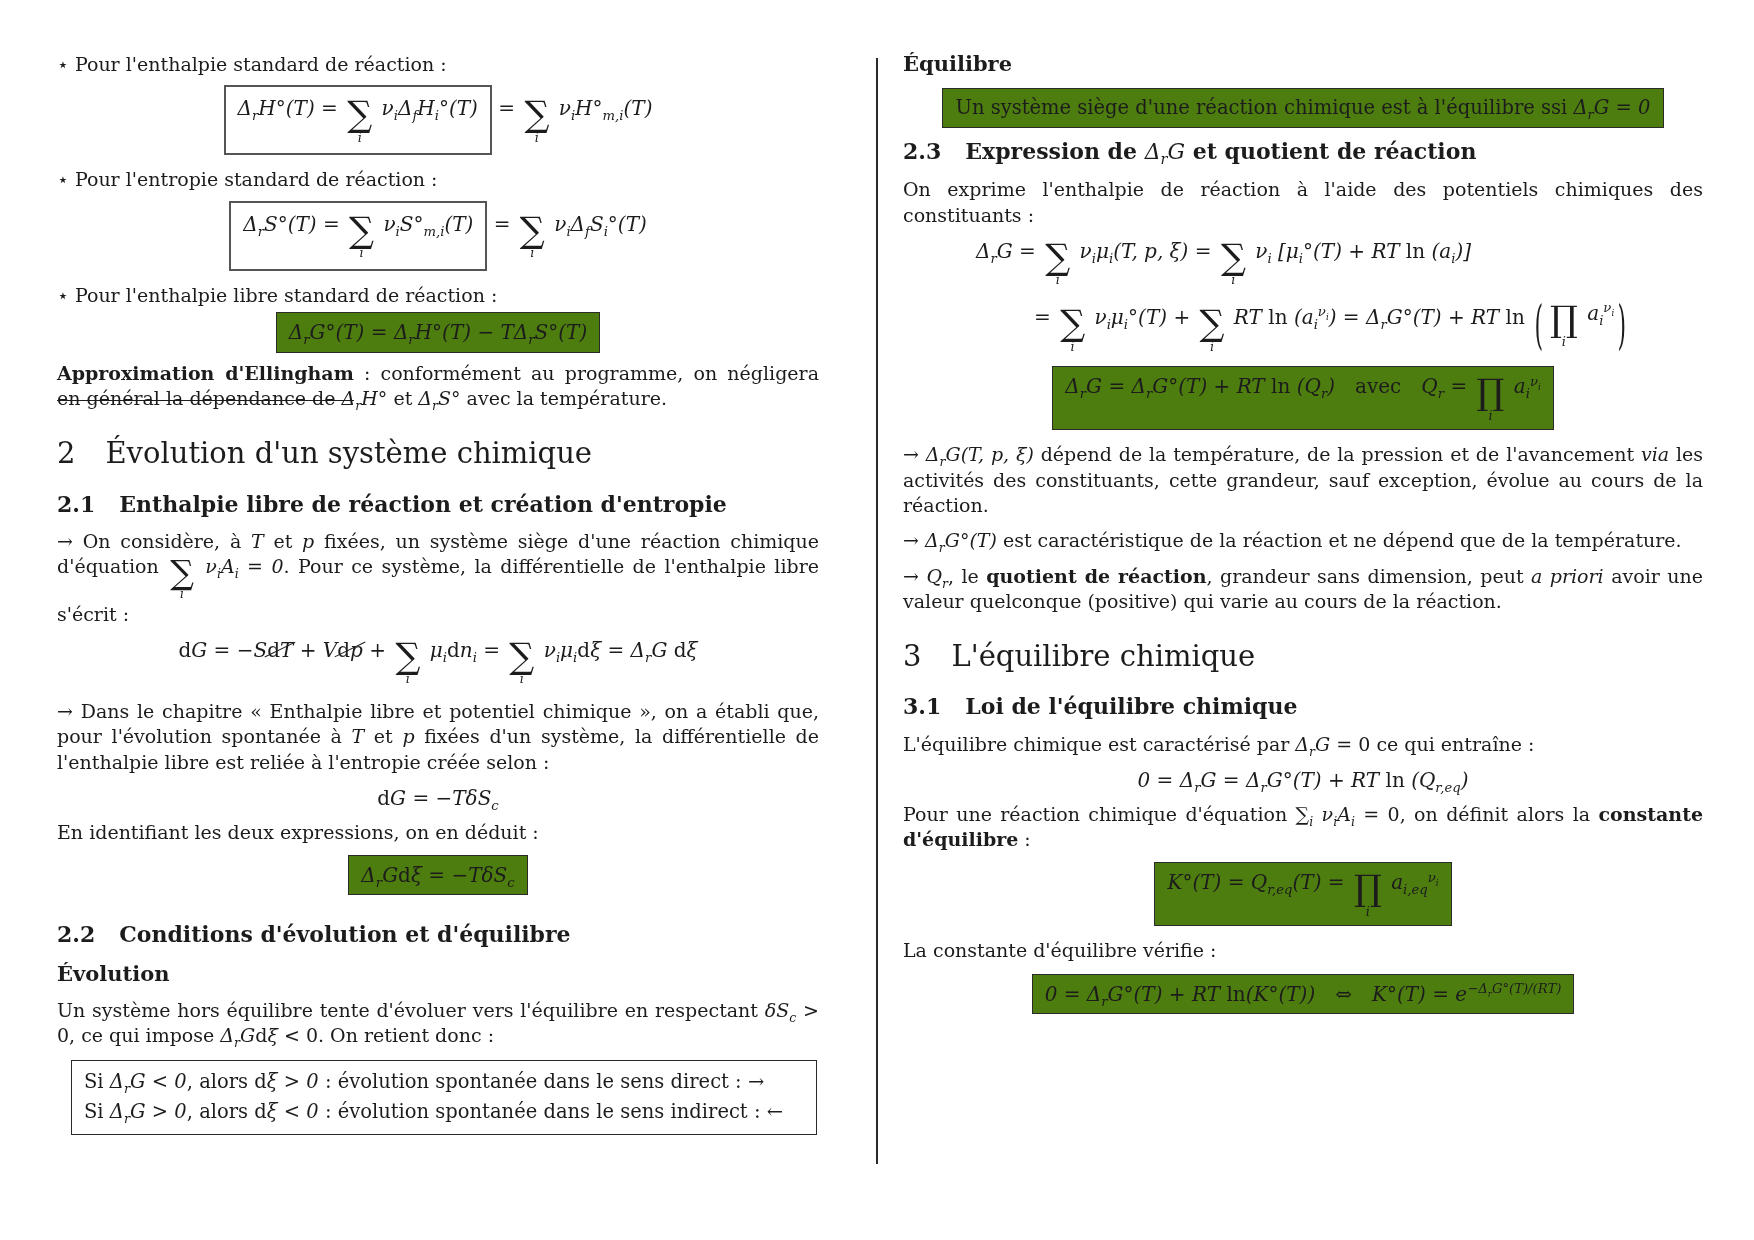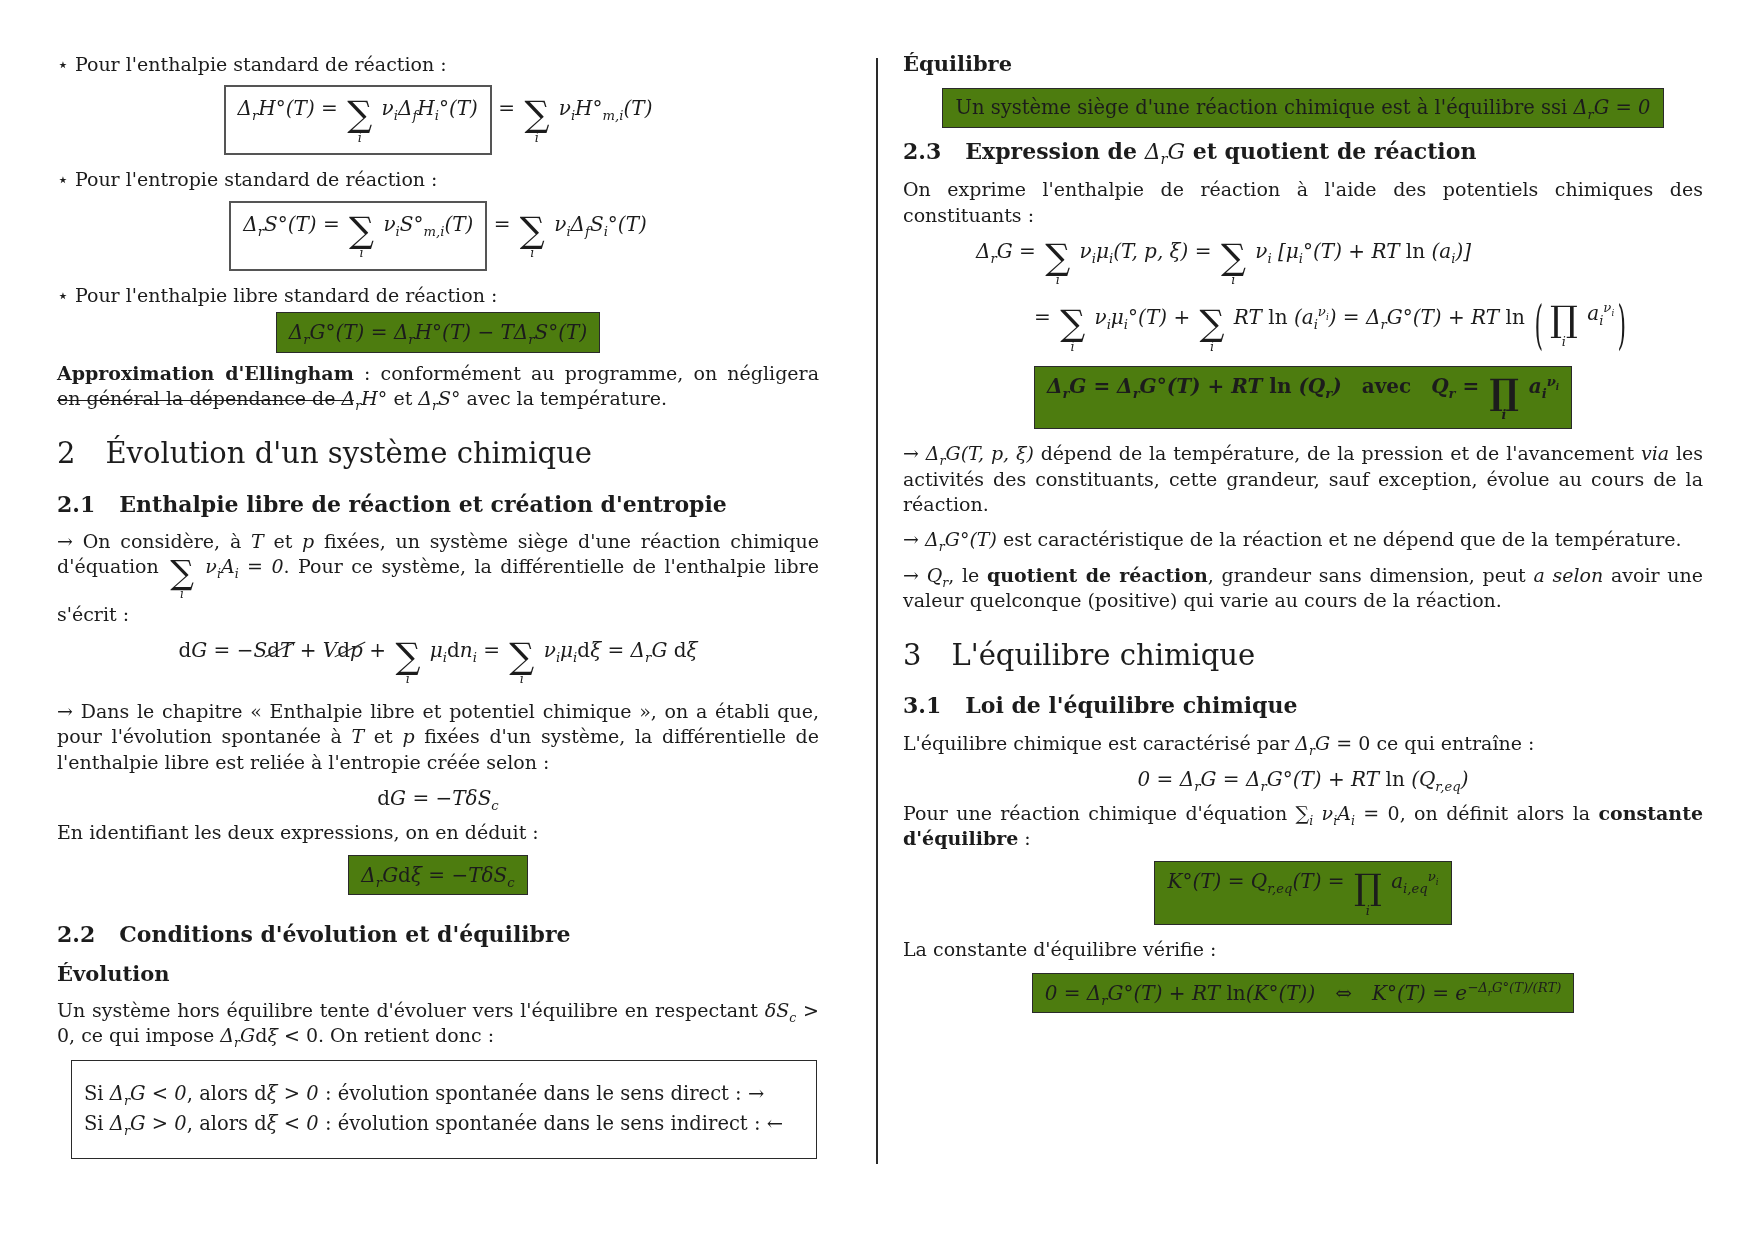--- a/index.html
+++ b/index.html
@@ -30,21 +30,21 @@
   .pgroup{display:inline-flex;align-items:center;vertical-align:-0.4em;}
   .bigparen{font-style:normal;display:inline-block;transform:scaleY(2.6) scaleX(1.1);margin:0 4px;line-height:1;}
   .cancel{position:relative;display:inline-block;}
   .cancel::after{content:"";position:absolute;left:-4px;right:-4px;top:46%;border-top:1.6px solid #1c1c1c;transform:rotate(-26deg);}
 
   
   .eq{text-align:center;font-size:20px;margin:8px 0 12px 0;}
   .eq-tight{margin:4px 0 8px 0;}
   .eqbox{display:inline-block;border:2px solid #555;padding:8px 12px;background:#fff;}
   .eqbox-dark{display:inline-block;border:1.5px solid #2a2a2a;padding:6px 12px;background:#4d7c0f;}
-  .rulebox{border:1.7px solid #2a2a2a;padding:18px 12px;margin:12px 2px 0 14px;line-height:1.55;font-size:19.5px;}
+  .rulebox{border:1.7px solid #2a2a2a;padding:6px 12px;margin:12px 2px 0 14px;line-height:1.55;font-size:19.5px;}
   .align{display:inline-block;text-align:left;}
   .align .ln2{margin-left:58px;margin-top:12px;}
 
   
   .h2{font-size:29px;font-weight:normal;margin:26px 0 16px 0;line-height:1.15;}
   .h2 .num{margin-right:30px;}
   .h3{font-size:22px;font-weight:bold;margin:20px 0 12px 0;line-height:1.2;}
   .h3 .num{margin-right:24px;}
   .h3 .it{font-weight:normal;text-align:center;}
   .h4{font-size:21px;font-weight:bold;margin:0 0 10px 0;}
@@ -150,28 +150,28 @@
               <span class="bigparen">(</span>
               <span><span class="bigop">
                   <span class="op">∏</span>
                   <span class="lim"><span>i</span></span>
                 </span> a<sub><span>i</span></sub><sup><span>ν<sub><span>i</span></sub></span></sup></span>
               <span class="bigparen">)</span>
             </span></div>
       </div>
     </div>
 
-    <div class="eq math" style="font-weight:bold;"><span class="eqbox-dark">Δ<sub><span>r</span></sub>G = Δ<sub><span>r</span></sub>G°(T) + RT <span class="rm"><span>ln</span></span> (Q<sub><span>r</span></sub>)<span class="txt"><span> avec </span></span>Q<sub><span>r</span></sub> = <span class="bigop">
+    <div class="eq math" style=""><span class="eqbox-dark">Δ<sub><span>r</span></sub>G = Δ<sub><span>r</span></sub>G°(T) + RT <span class="rm"><span>ln</span></span> (Q<sub><span>r</span></sub>)<span class="txt"><span> avec </span></span>Q<sub><span>r</span></sub> = <span class="bigop">
             <span class="op">∏</span>
             <span class="lim"><span>i</span></span>
           </span> a<sub><span>i</span></sub><sup><span>ν<sub><span>i</span></sub></span></sup></span></div>
 
     <p class="para mt14">→ <span class="it"><span>Δ<sub><span>r</span></sub>G(T, p, ξ)</span></span> dépend de la température, de la pression et de l'avancement <span class="it"><span>via</span></span> les activités des constituants, cette grandeur, sauf exception, évolue au cours de la réaction.</p>
     <p class="para mt8">→ <span class="it"><span>Δ<sub><span>r</span></sub>G°(T)</span></span> est caractéristique de la réaction et ne dépend que de la température.</p>
-    <p class="para mt8">→ <span class="it"><span>Q<sub><span>r</span></sub></span></span>, le <span class="bf"><span>quotient de réaction</span></span>, grandeur sans dimension, peut <span class="it"><span>a selon</span></span> avoir une valeur quelconque (positive) qui varie au cours de la réaction.</p>
+    <p class="para mt8">→ <span class="it"><span>Q<sub><span>r</span></sub></span></span>, le <span class="bf"><span>quotient de réaction</span></span>, grandeur sans dimension, peut <span class="it"><span>a priori</span></span> avoir une valeur quelconque (positive) qui varie au cours de la réaction.</p>
 
     <div class="h2"><span class="num">3</span><span>L'équilibre chimique</span></div>
 
     <div class="h3"><span class="num">3.1</span><span>Loi de l'équilibre chimique</span></div>
 
     <p class="para">L'équilibre chimique est caractérisé par <span class="it"><span>Δ<sub><span>r</span></sub>G</span></span> = 0 ce qui entraîne :</p>
 
     <div class="eq eq-tight math">0 = Δ<sub><span>r</span></sub>G = Δ<sub><span>r</span></sub>G°(T) + RT <span class="rm"><span>ln</span></span> (Q<sub><span>r,eq</span></sub>)</div>
 
     <p class="para mt8">Pour une réaction chimique d'équation <span class="it"><span>∑<sub><span>i</span></sub> ν<sub><span>i</span></sub>A<sub><span>i</span></sub></span></span> = 0, on définit alors la <span class="bf"><span>constante d'équilibre</span></span> :</p>

